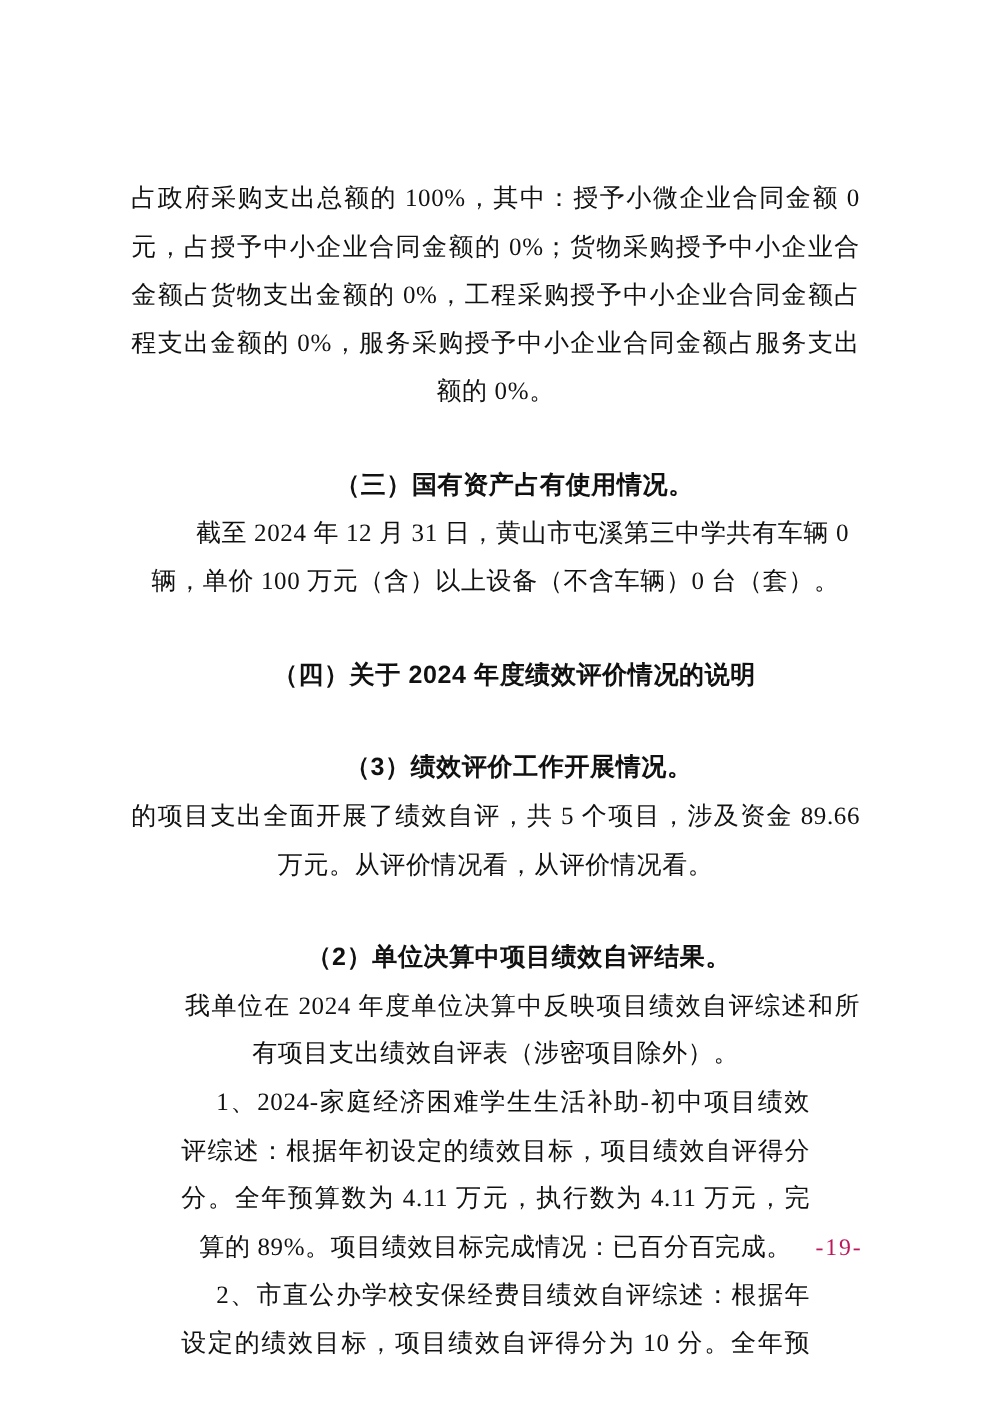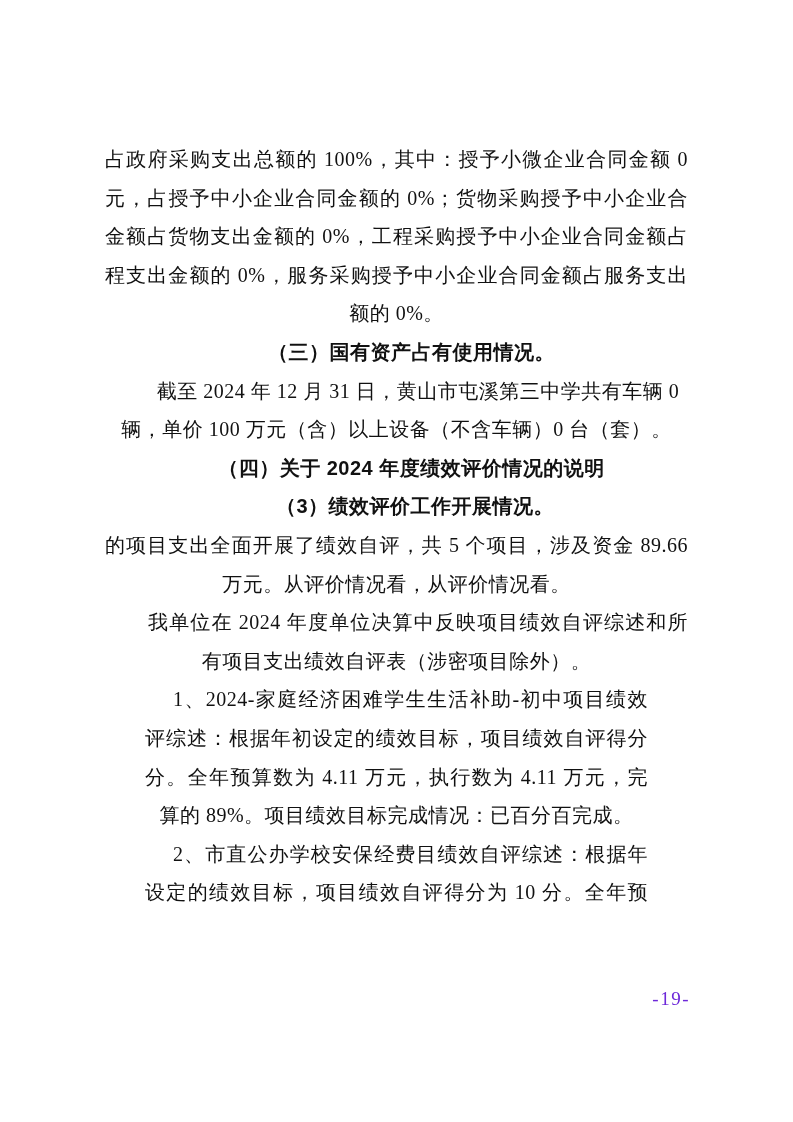--- a/index.html
+++ b/index.html
@@ -33,20 +33,21 @@
   
   .line.j {
     text-align: justify;
     text-align-last: justify;
   }
   
   .line.h {
     font-family: "Liberation Sans", "DejaVu Sans", sans-serif;
     font-weight: bold;
     padding-left: 30px;
+    margin-top: 36px;
   }
   .line.h2 {
     padding-left: 37px;
   }
   
   .line.p1 {
     padding-left: 43px;
   }
   
   .line.sub {
@@ -57,40 +58,41 @@
   .line.sub1 {
     padding-left: 68px;
   }
   .pagenum {
     position: absolute;
     top: 988px;
     right: 103px;
     font-size: 19px;
     letter-spacing: 1.5px;
     font-family: "Liberation Serif", "DejaVu Serif", serif;
-    color: #6d28d9;
+    color: #be185d;
   }
 </style>
 </head>
 <body>
 
 <div class="page">
   <div class="content" id="lines">
       <div class="line j">占政府采购支出总额的 100%，其中：授予小微企业合同金额 0 万</div>
       <div class="line j">元，占授予中小企业合同金额的 0%；货物采购授予中小企业合同</div>
       <div class="line j">金额占货物支出金额的 0%，工程采购授予中小企业合同金额占工</div>
       <div class="line j">程支出金额的 0%，服务采购授予中小企业合同金额占服务支出金</div>
       <div class="line">额的 0%。</div>
       <div class="line h">（三）国有资产占有使用情况。</div>
       <div class="line p1">截至 2024 年 12 月 31 日，黄山市屯溪第三中学共有车辆 0</div>
       <div class="line">辆，单价 100 万元（含）以上设备（不含车辆）0 台（套）。</div>
       <div class="line h">（四）关于 2024 年度绩效评价情况的说明</div>
       <div class="line h h2">（3）绩效评价工作开展情况。</div>
       <div class="line j">的项目支出全面开展了绩效自评，共 5 个项目，涉及资金 89.66</div>
       <div class="line">万元。从评价情况看，从评价情况看。</div>
+      <div class="line h h2">（2）单位决算中项目绩效自评结果。</div>
       <div class="line p1 j">我单位在 2024 年度单位决算中反映项目绩效自评综述和所</div>
       <div class="line">有项目支出绩效自评表（涉密项目除外）。</div>
       <div class="line sub sub1 j">1、2024-家庭经济困难学生生活补助-初中项目绩效自</div>
       <div class="line sub j">评综述：根据年初设定的绩效目标，项目绩效自评得分为 10</div>
       <div class="line sub j">分。全年预算数为 4.11 万元，执行数为 4.11 万元，完成预</div>
       <div class="line sub">算的 89%。项目绩效目标完成情况：已百分百完成。</div>
       <div class="line sub sub1 j">2、市直公办学校安保经费目绩效自评综述：根据年初</div>
       <div class="line sub j">设定的绩效目标，项目绩效自评得分为 10 分。全年预算数为</div>
     </div>
   <div class="pagenum">-19-</div>

